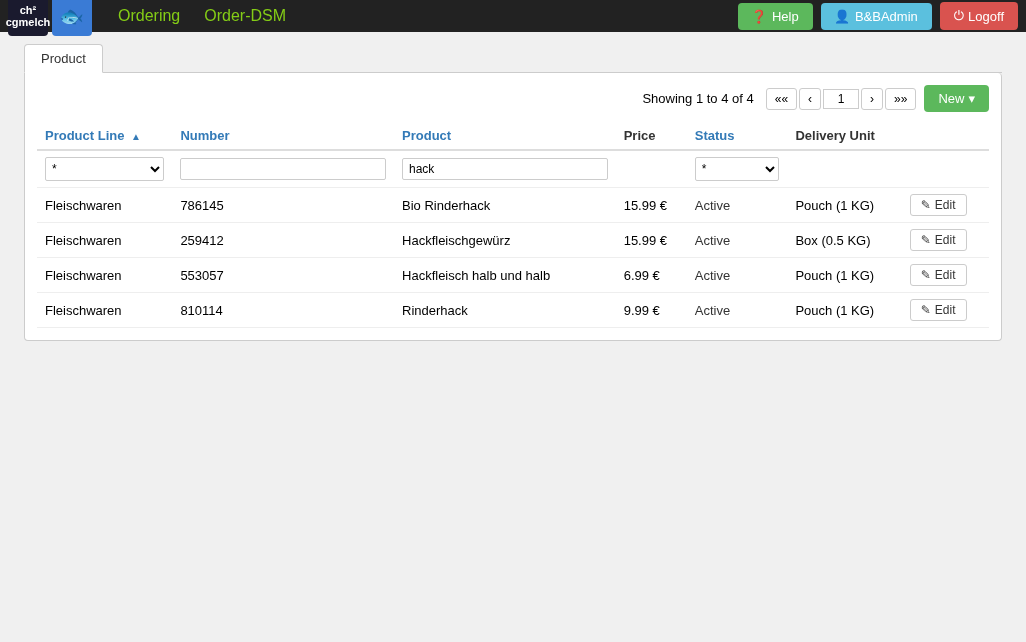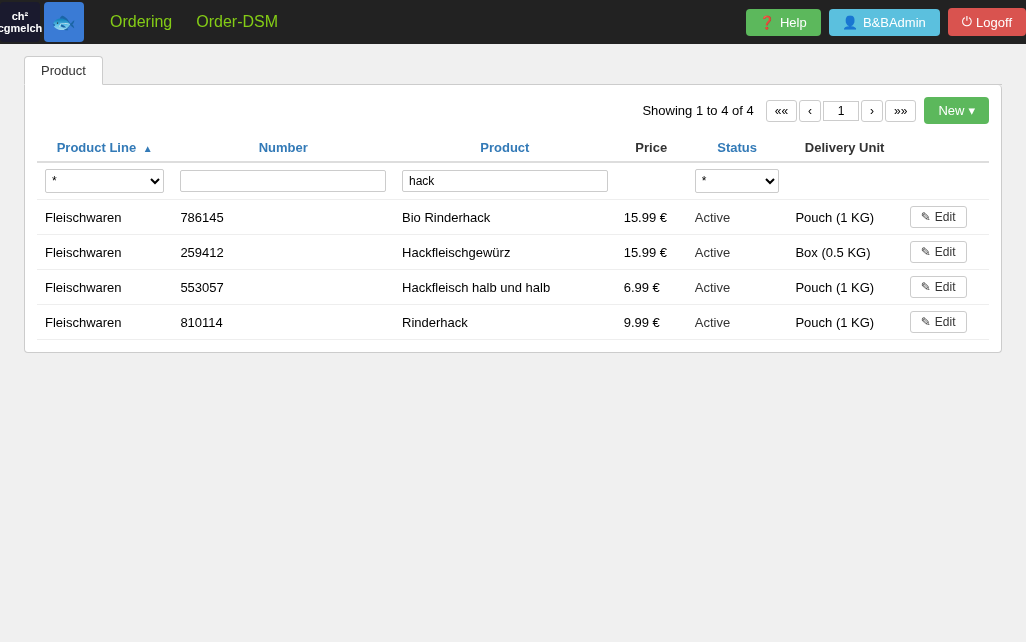--- a/index.html
+++ b/index.html
@@ -1,24 +1,24 @@
 <!DOCTYPE html>
 <html><head>
   <meta charset="utf-8">
   <style>
     * { box-sizing: border-box; margin: 0; padding: 0; }
     body { font-family: Arial, sans-serif; font-size: 13px; background: #f0f0f0; }
 
     
     .navbar {
       background: #222;
-      height: 44px;
-      display: flex;
-      align-items: center;
-      padding: 0 0;
+      height: 32px;
+      display: flex;
+      align-items: center;
+      padding: 0 8px;
       gap: 8px;
     }
     .navbar-brand {
       display: flex;
       align-items: center;
       gap: 4px;
     }
     .logo-box {
       width: 40px;
       height: 40px;
@@ -161,21 +161,21 @@
       padding: 2px 4px;
       font-size: 12px;
     }
 
     
     .data-table {
       width: 100%;
       border-collapse: collapse;
     }
     .data-table th {
-      text-align: center;
+      text-align: left;
       padding: 6px 8px;
       font-size: 13px;
       border-bottom: 2px solid #ddd;
       white-space: nowrap;
     }
     .data-table th.sortable {
       color: #337ab7;
       cursor: pointer;
     }
     .data-table th.plain {

